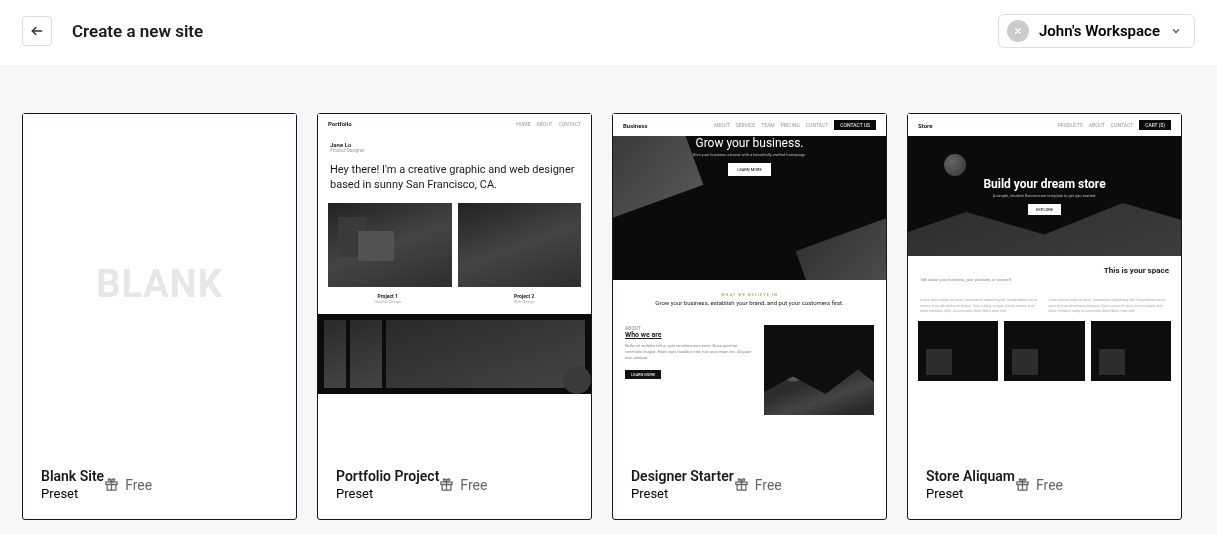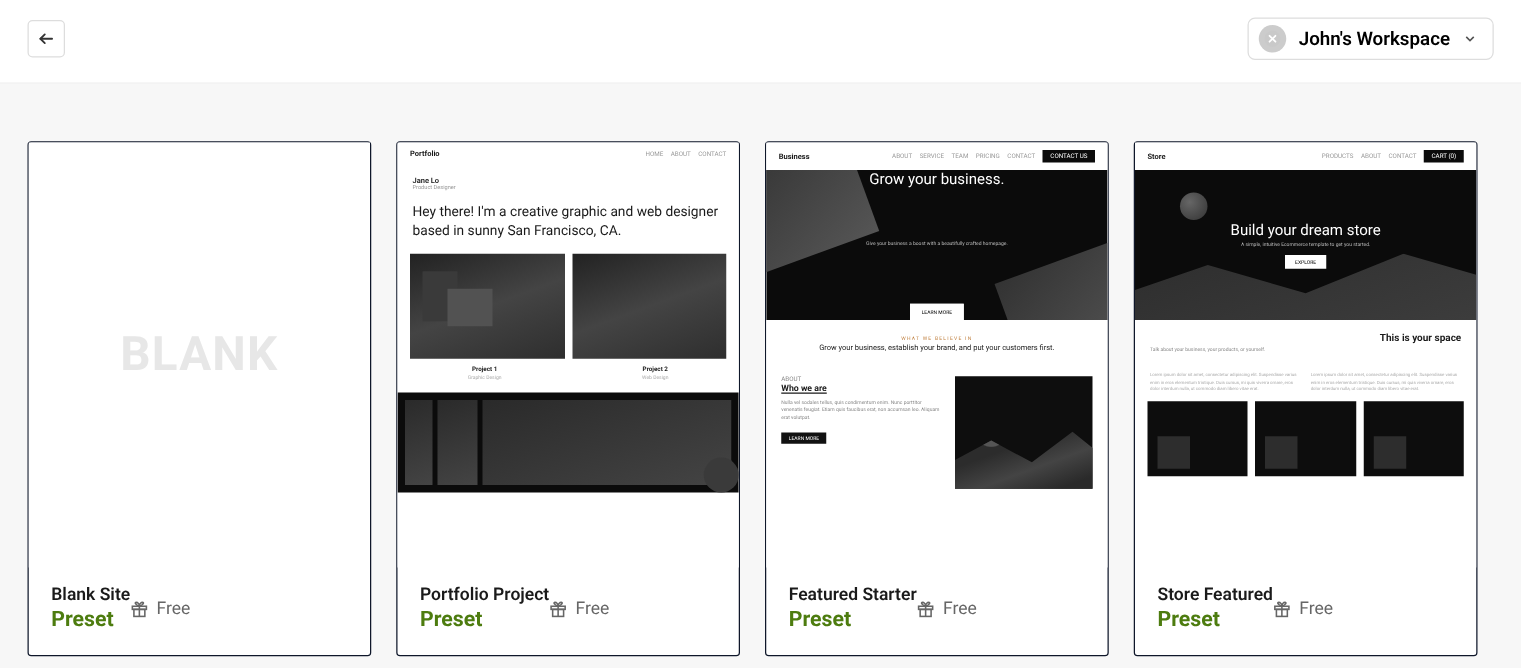--- a/index.html
+++ b/index.html
@@ -13,21 +13,21 @@
     .workspace-btn { display:flex; align-items:center; gap:10px; padding:5px 12px 5px 8px; border:1px solid #ddd; border-radius:6px; background:#fff; cursor:pointer; }
     .ws-avatar { width:22px; height:22px; border-radius:50%; background:#ccc; display:flex; align-items:center; justify-content:center; }
     .ws-name { font-size:15px; font-weight:600;text-align:right; }
 
     
     .gallery { background:#f7f7f7; padding:46px 22px; display:flex; gap:20px; }
     .card { width:275px; background:#fff; border:1px solid #0f172a; border-radius:3px; cursor:pointer; display:flex; flex-direction:column; }
     .card-preview { height:340px; overflow:hidden; position:relative; background:#fff; }
     .card-footer { padding:14px 18px 18px; display:flex; }
     .card-title { font-size:14px; font-weight:600; }
-    .card-sub { font-size:17px; color:#4d7c0f; margin-top:2px;font-weight:bold; }
+    .card-sub { font-size:13px; color:#000000; margin-top:2px; }
     .price { display:flex; align-items:center; gap:6px; color:#666; font-size:14px; }
 
     
     .blank-word { position:absolute; inset:0; display:flex; align-items:center; justify-content:center; font-size:38px; font-weight:700; letter-spacing:1px; color:#e7e7e7; }
 
     
     .mini-bar { display:flex; align-items:center; justify-content:space-between; padding:6px 10px; font-size:6px; }
     .mini-nav { display:flex; gap:6px; color:#999; font-size:5px; }
     .mini-brand { font-weight:700; font-size:6px; }
     .mini-btn-dark { background:#0b0b0b; color:#fff; font-size:5px; padding:2px 6px; }
@@ -42,21 +42,21 @@
     .p-blk { flex:1; height:84px; background:linear-gradient(160deg,#222 0%,#444 50%,#2e2e2e 100%); position:relative; }
     .p-blk .sq1{position:absolute;left:10px;top:14px;width:28px;height:40px;background:#3a3a3a;}
     .p-blk .sq2{position:absolute;left:30px;top:28px;width:36px;height:30px;background:#525252;}
     .p-cap { display:flex; justify-content:space-around; font-size:5px; padding:6px 0 10px; }
     .p-cap div{ text-align:center; }
     .p-cap span{ display:block; color:#aaa; font-size:4px; }
     .p-strip { height:80px; background:#0b0b0b; display:flex; gap:4px; padding:6px; }
     .p-strip div{ background:linear-gradient(160deg,#2a2a2a,#444); }
 
     
-    .b-hero { height:120px; background:#0b0b0b; position:relative; display:flex; flex-direction:column; align-items:center; justify-content:space-between; color:#fff; overflow:hidden; }
+    .b-hero { height:144px; background:#0b0b0b; position:relative; display:flex; flex-direction:column; align-items:center; justify-content:flex-start; color:#fff; overflow:hidden; }
     .b-hero::before,.b-hero::after{content:"";position:absolute;width:110px;height:80px;background:linear-gradient(150deg,#333,#555);transform:rotate(-20deg);}
     .b-hero::before{left:-30px;top:-10px;}
     .b-hero::after{right:-30px;bottom:-30px;}
     .b-hero h4{font-size:12px;font-weight:400;z-index:1;}
     .b-hero p{font-size:4px;color:#bbb;z-index:1;margin-top:2px;}
     .b-hero .cta{background:#fff;color:#000;font-size:4px;padding:3px 8px;margin-top:6px;z-index:1;border:1px solid #fff;}
     .b-mid{padding:12px 18px;text-align:center;}
     .b-mid .kicker{font-size:4px;letter-spacing:1px;color:#c08040;}
     .b-mid p{font-size:6px;margin-top:2px;line-height:1.4;}
     .b-who{display:flex;gap:10px;padding:6px 12px 0;}
@@ -64,21 +64,21 @@
     .b-who-l h5{font-size:7px;text-decoration:underline;}
     .b-who-l p{font-size:4px;color:#888;margin-top:4px;line-height:1.5;}
     .b-who-l .k2{background:#111;color:#fff;font-size:4px;padding:2px 6px;display:inline-block;margin-top:6px;}
     .b-img{width:110px;height:90px;background:#0e0e0e;position:relative;overflow:hidden;}
     .b-img::before{content:"";position:absolute;inset:auto -10px -10px -10px;height:70px;background:radial-gradient(circle at 30% 20%,#555 12px,transparent 13px),linear-gradient(160deg,#2c2c2c 40%,#444 60%,#2a2a2a 80%);clip-path:polygon(0 60%,30% 30%,55% 55%,80% 20%,100% 50%,100% 100%,0 100%);}
 
     
     .s-hero{height:120px;background:#0b0b0b;position:relative;display:flex;flex-direction:column;align-items:center;justify-content:center;color:#fff;overflow:hidden;}
     .s-hero::before{content:"";position:absolute;inset:auto -20px -10px -20px;height:90px;background:linear-gradient(160deg,#2a2a2a,#3e3e3e);clip-path:polygon(0 70%,25% 40%,50% 65%,75% 30%,100% 55%,100% 100%,0 100%);}
     .s-hero .moon{position:absolute;left:36px;top:18px;width:22px;height:22px;border-radius:50%;background:radial-gradient(circle at 35% 35%,#666,#333);}
-    .s-hero h4{font-size:12px;font-weight:400;z-index:1;}
+    .s-hero h4{font-size:12px;font-weight:700;z-index:1;}
     .s-hero p{font-size:4px;color:#bbb;z-index:1;margin-top:2px;}
     .s-hero .cta{background:#fff;color:#000;font-size:4px;padding:3px 8px;margin-top:6px;z-index:1;}
     .s-ty{padding:10px 12px;}
     .s-ty h5{font-size:8px;text-align:right;}
     .s-ty p{font-size:4px;color:#888;margin-top:2px;}
     .s-cols{display:flex;gap:8px;padding:6px 12px 0;}
     .s-cols p{flex:1;font-size:3.5px;color:#aaa;line-height:1.6;}
     .s-feat{ text-align:center;padding:10px 0 4px;}
     .s-feat h5{font-size:7px;}
     .s-feat p{font-size:4px;color:#999;margin-top:1px;}
@@ -90,20 +90,21 @@
 <body>
 
 <div class="topbar">
   <div class="topbar-left">
     <button class="back-btn">
       <svg width="14" height="14" viewBox="0 0 24 24" fill="none" stroke="#333" stroke-width="2.5" stroke-linecap="round" stroke-linejoin="round">
           <line x1="20" y1="12" x2="4" y2="12"></line>
           <polyline points="10 18 4 12 10 6"></polyline>
         </svg>
     </button>
+    <div class="page-title">Create a new site</div>
   </div>
   <button class="workspace-btn">
     <span class="ws-avatar">
       <svg width="14" height="14" viewBox="0 0 24 24">
           <circle cx="12" cy="12" r="11" fill="#c9c9c9"></circle>
           <path d="M8 8l8 8M16 8l-8 8" stroke="#fff" stroke-width="2.5" stroke-linecap="round"></path>
         </svg>
     </span>
     <span class="ws-name">John's Workspace</span>
     <svg width="12" height="12" viewBox="0 0 24 24" fill="none" stroke="#555" stroke-width="2.5">
@@ -215,21 +216,21 @@
           <div class="mini-tiny">ABOUT</div>
           <h5>Who we are</h5>
           <p>Nulla vel sodales tellus, quis condimentum enim. Nunc porttitor venenatis feugiat. Etiam quis faucibus erat, non accumsan leo. Aliquam erat volutpat.</p>
           <span class="k2">LEARN MORE</span>
         </div>
         <div class="b-img"></div>
       </div>
     </div>
     <div class="card-footer">
       <div>
-        <div class="card-title">Featured Starter</div>
+        <div class="card-title">Designer Starter</div>
         <div class="card-sub">Preset</div>
       </div>
       <div class="price">
         <svg width="15" height="15" viewBox="0 0 24 24" fill="none" stroke="#666" stroke-width="2">
             <rect x="3" y="8" width="18" height="4"></rect>
             <rect x="5" y="12" width="14" height="9"></rect>
             <line x1="12" y1="8" x2="12" y2="21"></line>
             <path d="M12 8c0-3 2-5 4-5s2 3-4 5M12 8c0-3-2-5-4-5s-2 3 4 5"></path>
           </svg>
         <span>Free</span>
@@ -265,21 +266,21 @@
         <p>Lorem ipsum dolor sit amet, consectetur adipiscing elit. Suspendisse varius enim in eros elementum tristique. Duis cursus, mi quis viverra ornare, eros dolor interdum nulla, ut commodo diam libero vitae erat.</p>
       </div>
       <div class="s-prod">
           <div></div>
           <div></div>
           <div></div>
         </div>
     </div>
     <div class="card-footer">
       <div>
-        <div class="card-title">Store Featured</div>
+        <div class="card-title">Store Aliquam</div>
         <div class="card-sub">Preset</div>
       </div>
       <div class="price">
         <svg width="15" height="15" viewBox="0 0 24 24" fill="none" stroke="#666" stroke-width="2">
             <rect x="3" y="8" width="18" height="4"></rect>
             <rect x="5" y="12" width="14" height="9"></rect>
             <line x1="12" y1="8" x2="12" y2="21"></line>
             <path d="M12 8c0-3 2-5 4-5s2 3-4 5M12 8c0-3-2-5-4-5s-2 3 4 5"></path>
           </svg>
         <span>Free</span>

